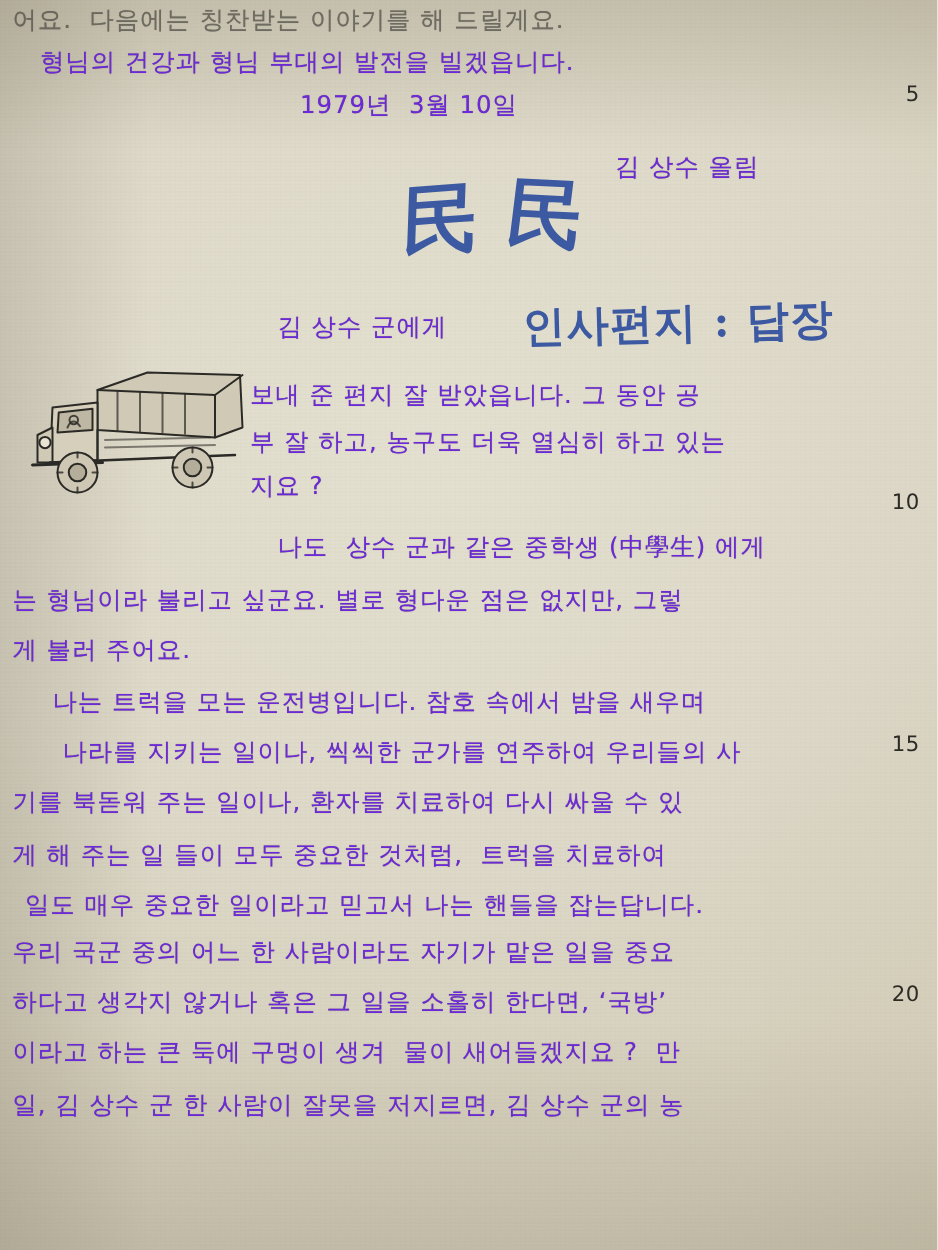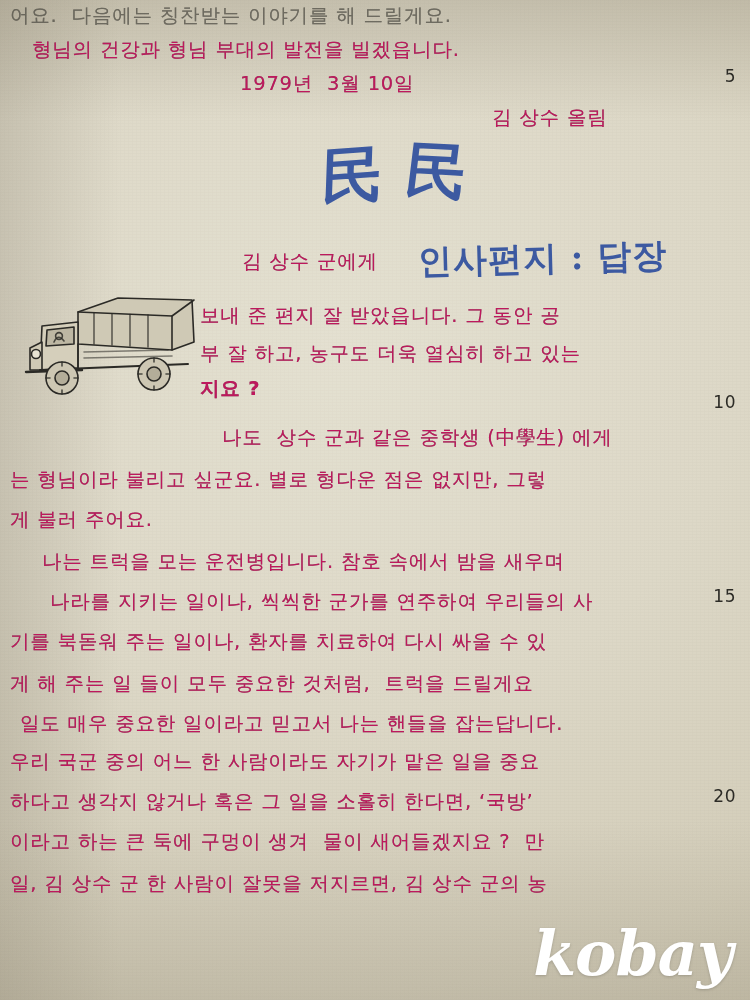--- a/index.html
+++ b/index.html
@@ -48,21 +48,21 @@
     opacity: 0.30;
     background-image:
       repeating-linear-gradient(0deg, rgba(0,0,0,0.022) 0px, rgba(0,0,0,0.022) 1px, rgba(255,255,255,0.02) 1px, rgba(255,255,255,0.02) 3px),
       repeating-linear-gradient(90deg, rgba(0,0,0,0.018) 0px, rgba(0,0,0,0.018) 1px, rgba(255,255,255,0.015) 1px, rgba(255,255,255,0.015) 4px);
     pointer-events: none;
   }
   .line {
     position: absolute;
     left: 0;
     white-space: pre;
-    color: #be185d;
+    color: #6d28d9;
     font-size: 19.5px;
     letter-spacing: 0.8px;
     text-shadow: 0 0 0.6px rgba(30,30,25,0.5);
   }
   .line.faded {
     color: #4c4a42;
     opacity: 0.72;
   }
 
   
@@ -135,32 +135,32 @@
   <div id="paper-bg"></div>
   <div id="paper-grain"></div>
   <div id="paper-shade-top"></div>
   <div id="paper-shade-left"></div>
   <div id="paper-shade-bottom"></div>
 
   <div id="text-body">
       <div class="line faded" style="top: 2px; left: 10px;">어요.  다음에는 칭찬받는 이야기를 해 드릴게요.</div>
       <div class="line" style="top: 36px; left: 32px;">형님의 건강과 형님 부대의 발전을 빌겠읍니다.</div>
       <div class="line" style="top: 70px; left: 240px;">1979년  3월 10일</div>
-      <div class="line" style="top: 104px; left: 492px;">김 상수 올림</div>
-      <div class="line" style="top: 248px; left: 222px; margin-left: 20px;">김 상수 군에게</div>
+      <div class="line" style="top: 120px; left: 492px;">김 상수 올림</div>
+      <div class="line" style="top: 248px; left: 222px;">김 상수 군에게</div>
       <div class="line" style="top: 302px; left: 200px;">보내 준 편지 잘 받았읍니다. 그 동안 공</div>
       <div class="line" style="top: 340px; left: 200px;">부 잘 하고, 농구도 더욱 열심히 하고 있는</div>
-      <div class="line" style="top: 375px; left: 200px; font-weight: bold;">지요 ?</div>
+      <div class="line" style="top: 375px; left: 200px;">지요 ?</div>
       <div class="line" style="top: 424px; left: 222px;">나도  상수 군과 같은 중학생 (中學生) 에게</div>
       <div class="line" style="top: 466px; left: 10px;">는 형님이라 불리고 싶군요. 별로 형다운 점은 없지만, 그렇</div>
       <div class="line" style="top: 506px; left: 10px;">게 불러 주어요.</div>
       <div class="line" style="top: 548px; left: 42px;">나는 트럭을 모는 운전병입니다. 참호 속에서 밤을 새우며</div>
       <div class="line" style="top: 588px; left: 10px; margin-left: 40px;">나라를 지키는 일이나, 씩씩한 군가를 연주하여 우리들의 사</div>
       <div class="line" style="top: 628px; left: 10px;">기를 북돋워 주는 일이나, 환자를 치료하여 다시 싸울 수 있</div>
-      <div class="line" style="top: 670px; left: 10px;">게 해 주는 일 들이 모두 중요한 것처럼,  트럭을 드릴게요</div>
+      <div class="line" style="top: 670px; left: 10px;">게 해 주는 일 들이 모두 중요한 것처럼,  트럭을 치료하여</div>
       <div class="line" style="top: 710px; left: 20px;">일도 매우 중요한 일이라고 믿고서 나는 핸들을 잡는답니다.</div>
       <div class="line" style="top: 748px; left: 10px;">우리 국군 중의 어느 한 사람이라도 자기가 맡은 일을 중요</div>
       <div class="line" style="top: 788px; left: 10px;">하다고 생각지 않거나 혹은 그 일을 소홀히 한다면, ‘국방’</div>
       <div class="line" style="top: 828px; left: 10px;">이라고 하는 큰 둑에 구멍이 생겨  물이 새어들겠지요 ?  만</div>
       <div class="line" style="top: 870px; left: 10px;">일, 김 상수 군 한 사람이 잘못을 저지르면, 김 상수 군의 농</div>
     </div>
 
   <div id="line-numbers">
       <div class="line-number" style="top: 66px;">5</div>
       <div class="line-number" style="top: 392px;">10</div>
@@ -206,15 +206,14 @@
       <path d="M132 76 L132 80 M132 104 L132 108 M116 92 L120 92 M144 92 L148 92" opacity="0.8"></path>
 
       <path d="M62 70 L146 68" opacity="0.55"></path>
       <path d="M62 76 L150 74" opacity="0.55"></path>
 
       <path d="M32 60 q4 -9 10 -1" opacity="0.8"></path>
       <circle cx="37" cy="54" r="3.4" opacity="0.85"></circle>
     </g>
   </svg>
 
-  <div id="watermark">kobay</div>
 
 </div>
 
 </body></html>

